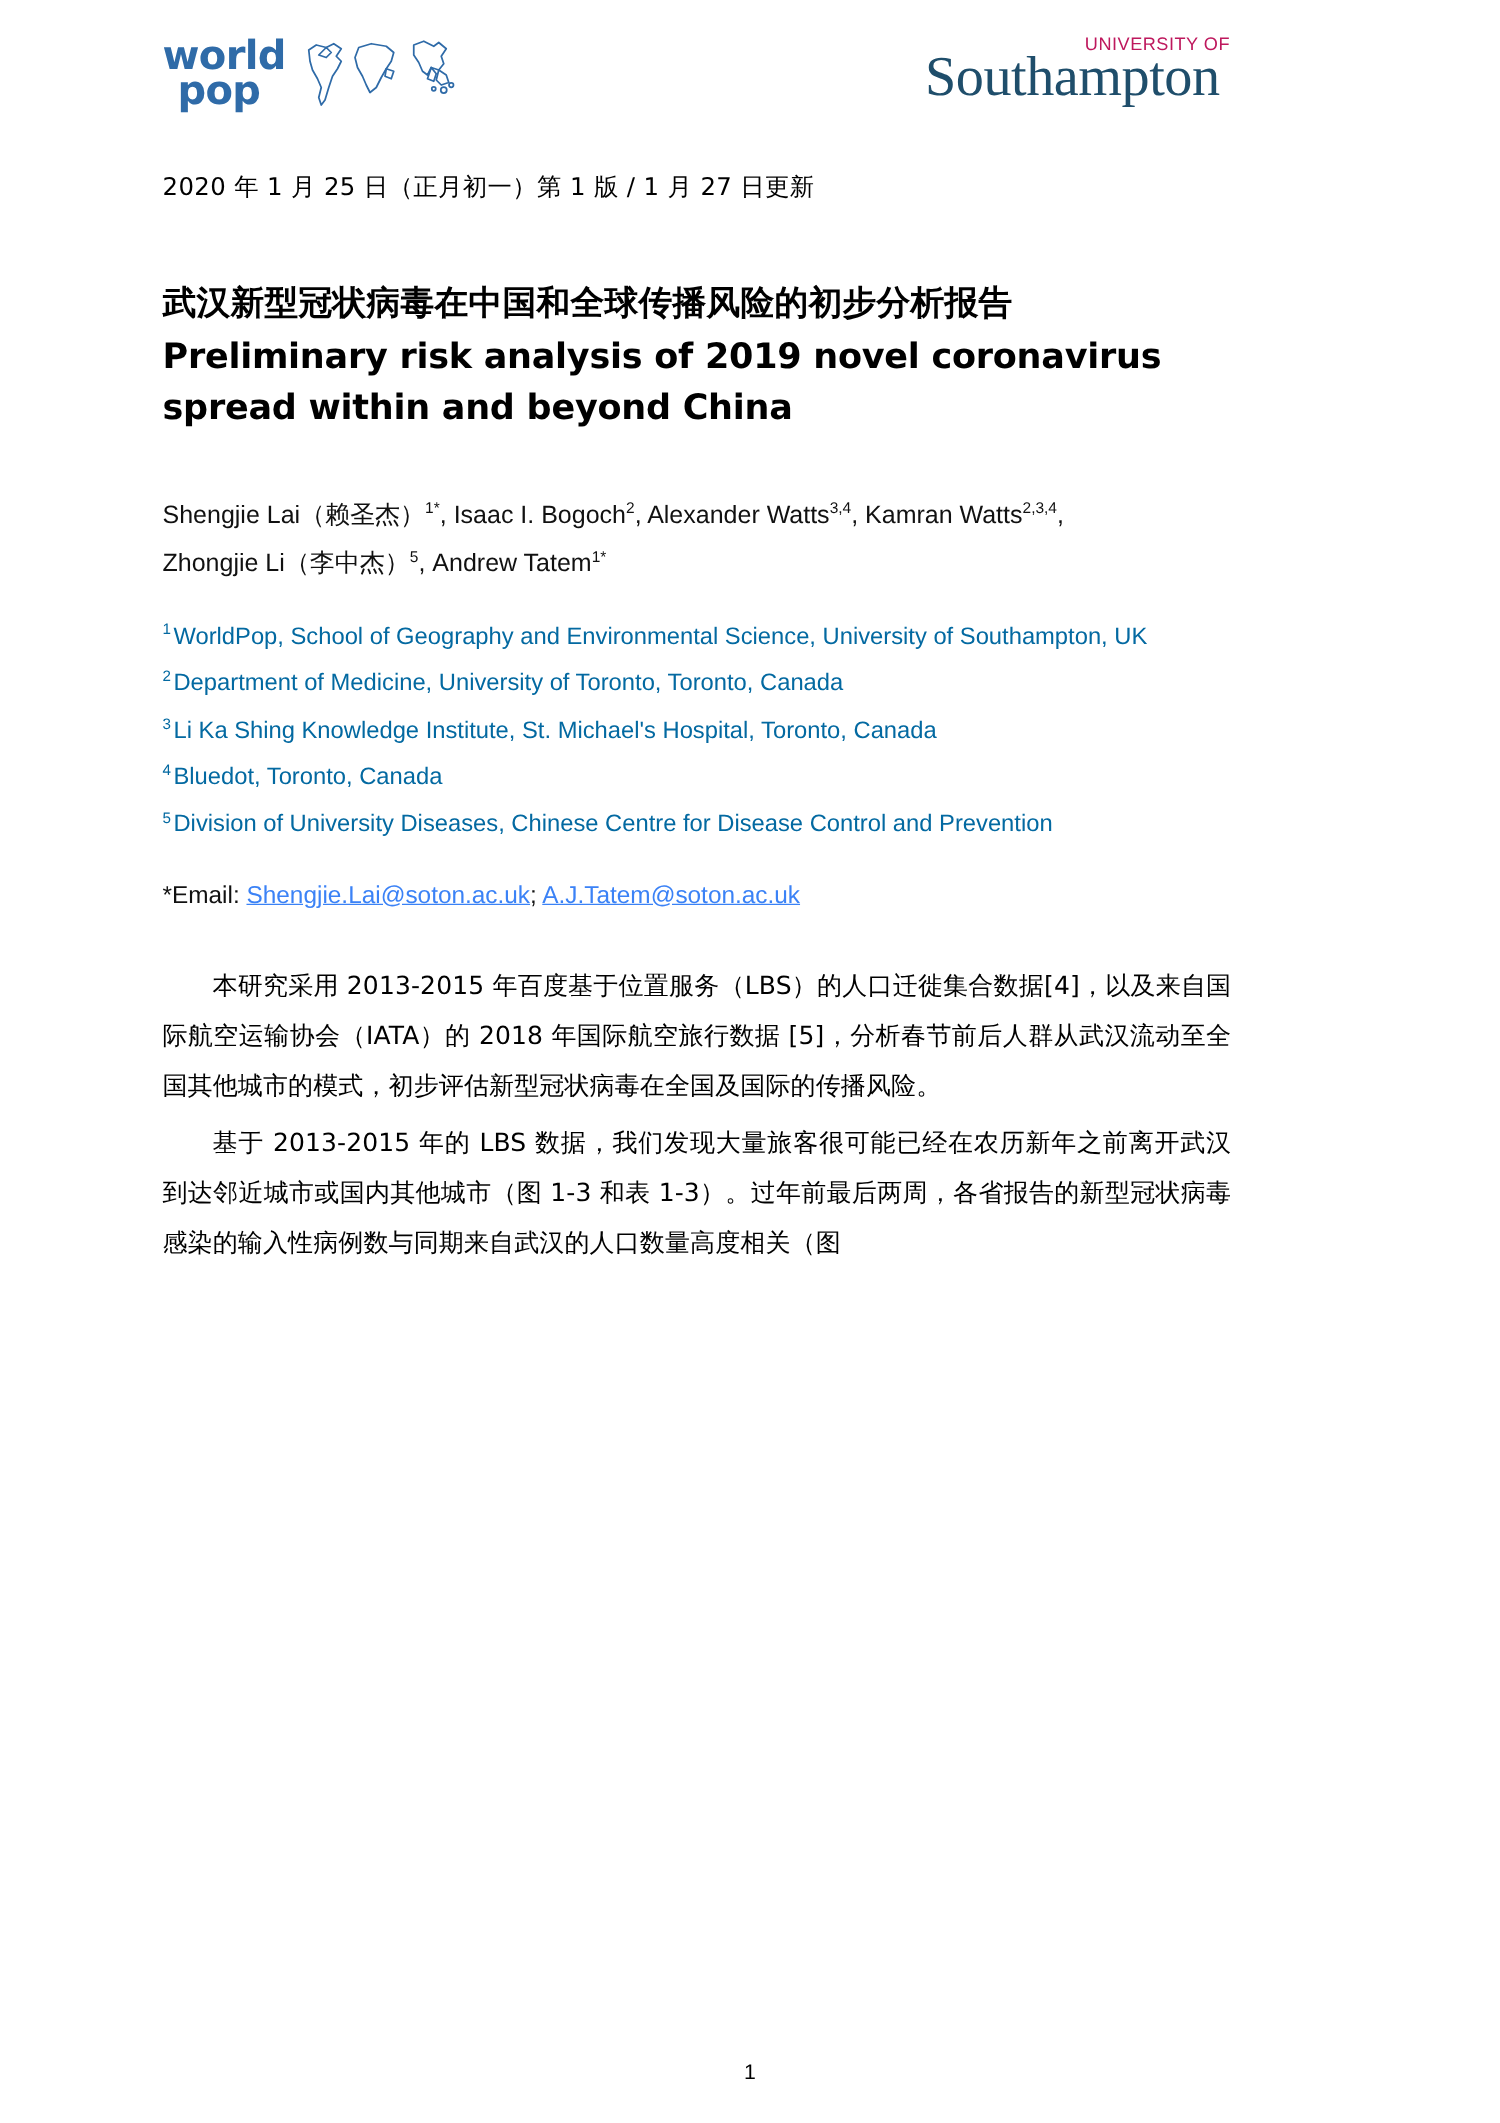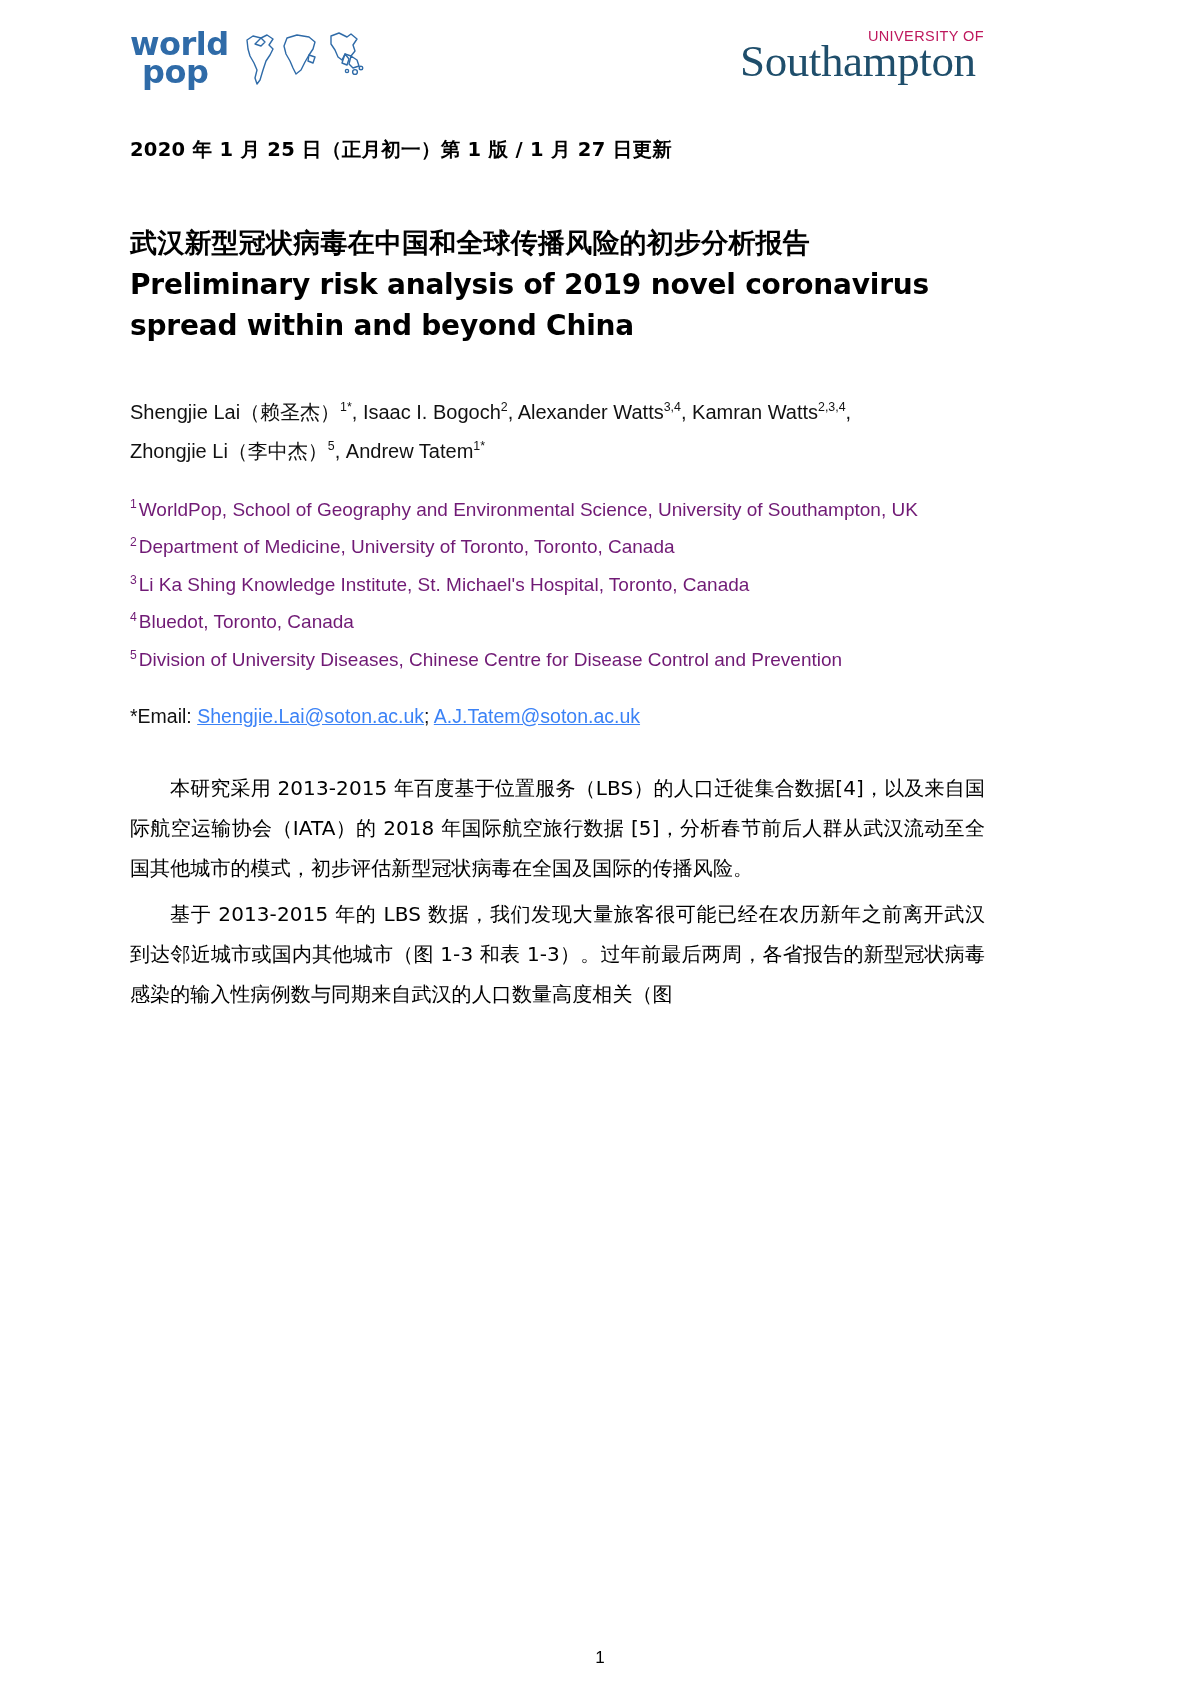--- a/index.html
+++ b/index.html
@@ -81,21 +81,21 @@
     color: #1F4E6B;
     letter-spacing: -0.4px;
     line-height: 1.0;
   }
 
   
   .dateline {
     margin-top: 18px;
     font-family: "DejaVu Sans", "Liberation Sans", sans-serif;
     font-size: 19.5px;
-    font-weight: bold;
+    font-weight: normal;
     letter-spacing: 0.3px;
     color: #000;
   }
 
   
   .titles {
     margin-top: 62px;
   }
   .title-cn {
     font-family: "DejaVu Sans", "Liberation Sans", sans-serif;
@@ -126,21 +126,21 @@
     font-size: 0.62em;
     vertical-align: super;
     line-height: 0;
   }
 
   
   .affiliations {
     margin-top: 20px;
     font-size: 19px;
     line-height: 1.98;
-    color: #701a75;
+    color: #0369a1;
   }
   .affil sup {
     font-size: 0.64em;
     vertical-align: super;
     line-height: 0;
     margin-right: 2px;
   }
 
   
   .emailline {

